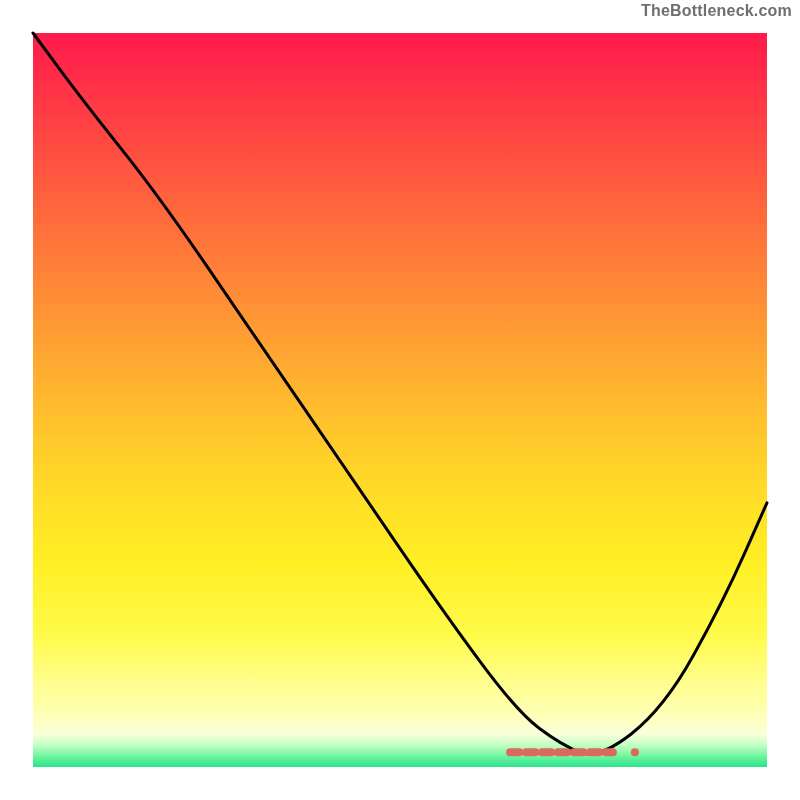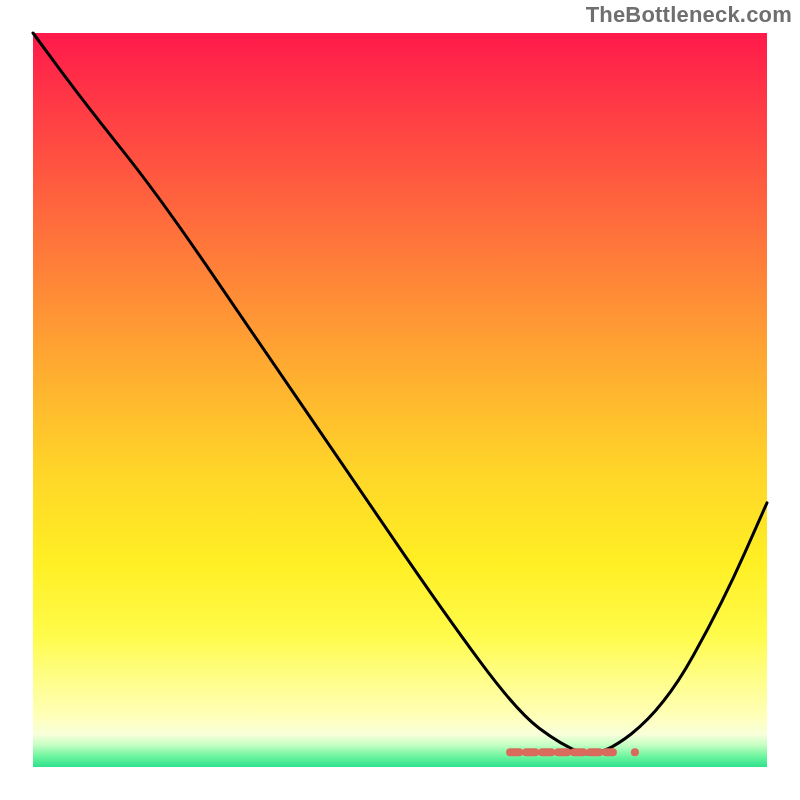--- a/index.html
+++ b/index.html
@@ -13,21 +13,21 @@
   }
   .wrap {
     position: relative;
     width: 800px;
     height: 800px;
   }
   .watermark {
     position: absolute;
     top: 2px;
     right: 8px;
-    font-size: 22px;
+    font-size: 16px;
     font-weight: 600;
     color: #6f6f6f;
     letter-spacing: 0.2px;
   }
   .plot {
     position: absolute;
     left: 33px;
     top: 33px;
     width: 734px;
     height: 734px;

